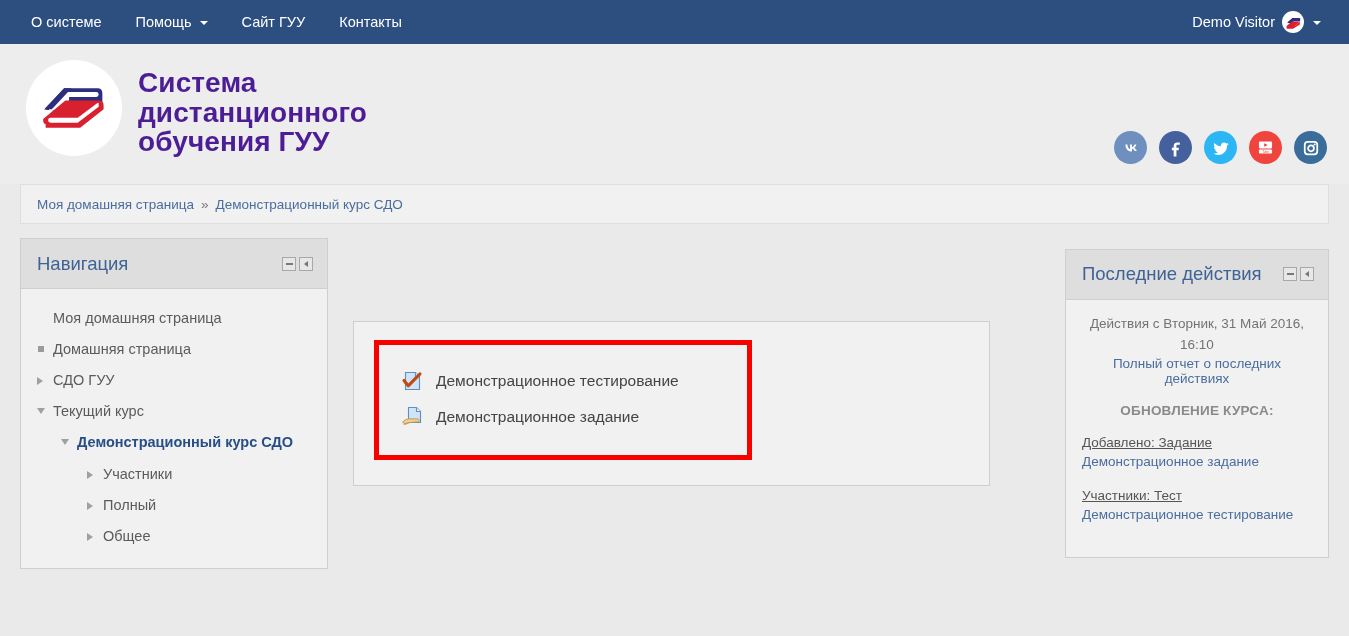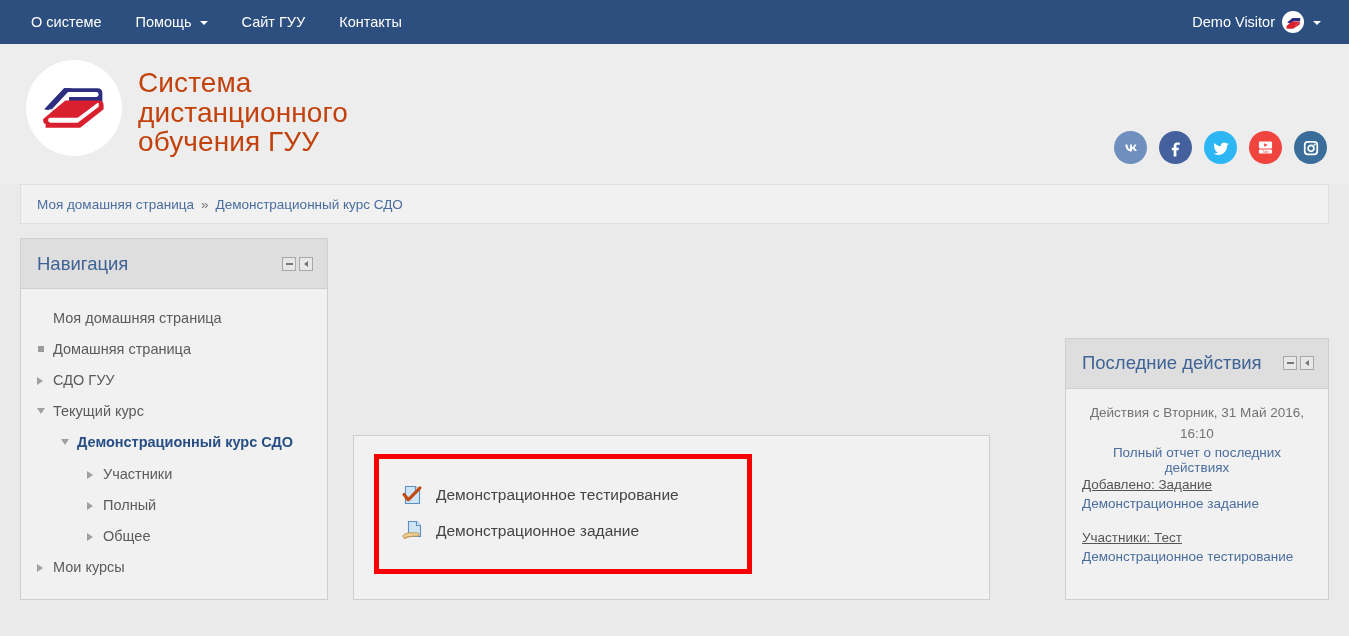--- a/index.html
+++ b/index.html
@@ -69,22 +69,22 @@
   .logo-circle {
     width: 96px; height: 96px;
     border-radius: 50%;
     background: #ffffff;
     display: flex; align-items: center; justify-content: center;
     flex: 0 0 auto;
   }
   .brand-title {
     font-size: 28px;
     line-height: 1.06;
-    color: #c2410c;
-    font-weight: 400;
+    color: #4c1d95;
+    font-weight: 700;
     letter-spacing: .1px;
     padding-top: 8px;
     white-space: pre-line;
   }
   .socials {
     position: absolute;
     right: 22px; top: 87px;
     display: flex; gap: 12px;
   }
   .soc {
@@ -106,21 +106,21 @@
     padding: 0 16px;
     font-size: 13.5px;
   }
   .crumb-link { color: #4a6d9e; cursor: pointer; }
   .crumb-sep { color: #777; margin: 0 7px; }
   .crumb-current { color: #4a6d9e; }
 
   
   .page {
     display: flex;
-    align-items: flex-end;
+    align-items: center;
     padding: 14px 20px 0 20px;
     gap: 0;
   }
   .col-left  { width: 308px; flex: 0 0 308px; }
   .col-mid   { flex: 1 1 auto; padding: 0 35px 0 25px; }
   .col-right { width: 304px; flex: 0 0 304px; padding-left: 40px; }
 
   
   .block {
     background: #f1f1f1;
@@ -387,26 +387,20 @@
                 <span class="arrow-right"></span>
               </span>
             <span class="label">Полный</span>
           </li>
           <li class="tree-item level3">
             <span class="tw">
                 <span class="arrow-right"></span>
               </span>
             <span class="label">Общее</span>
           </li>
-          <li class="tree-item level1">
-            <span class="tw">
-                <span class="arrow-right"></span>
-              </span>
-            <span class="label">Мои курсы</span>
-          </li>
         </ul>
       </div>
     </div>
   </div>
 
   <div class="col-mid">
     <div class="content-panel">
       <div class="highlight-box">
 
         <div class="activity">
@@ -445,20 +439,21 @@
               <span class="dash"></span>
             </span>
           <span class="ctrl">
               <span class="larr"></span>
             </span>
         </span>
       </div>
       <div class="ra-body">
         <div class="ra-since">Действия с Вторник, 31 Май 2016, 16:10</div>
         <a class="ra-link">Полный отчет о последних действиях</a>
+        <div class="ra-heading">ОБНОВЛЕНИЕ КУРСА:</div>
 
         <div class="ra-entry">
           <div class="et">Добавлено: Задание</div>
           <a>Демонстрационное задание</a>
         </div>
 
         <div class="ra-entry">
           <div class="et">Участники: Тест</div>
           <a>Демонстрационное тестирование</a>
         </div>

